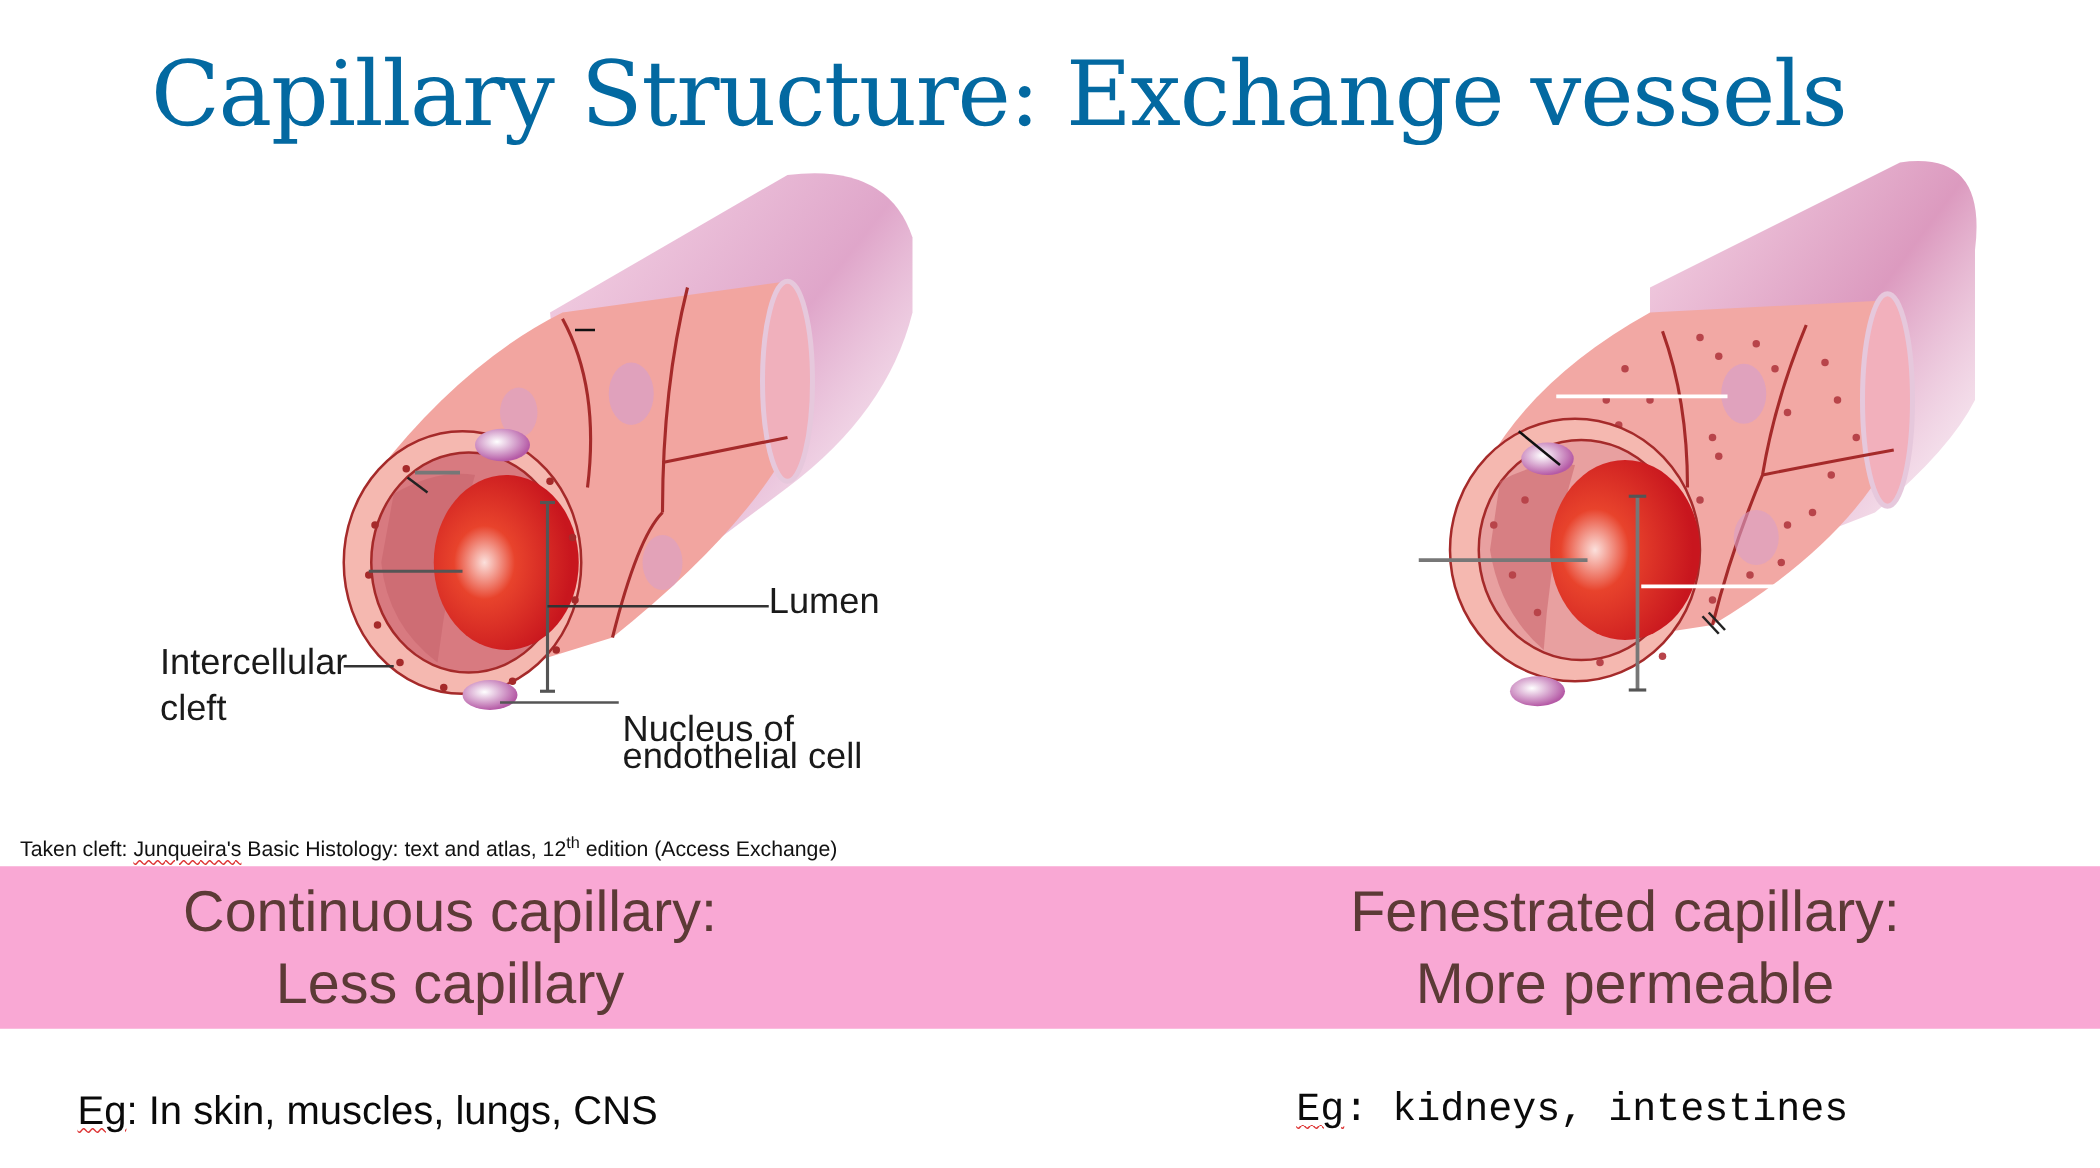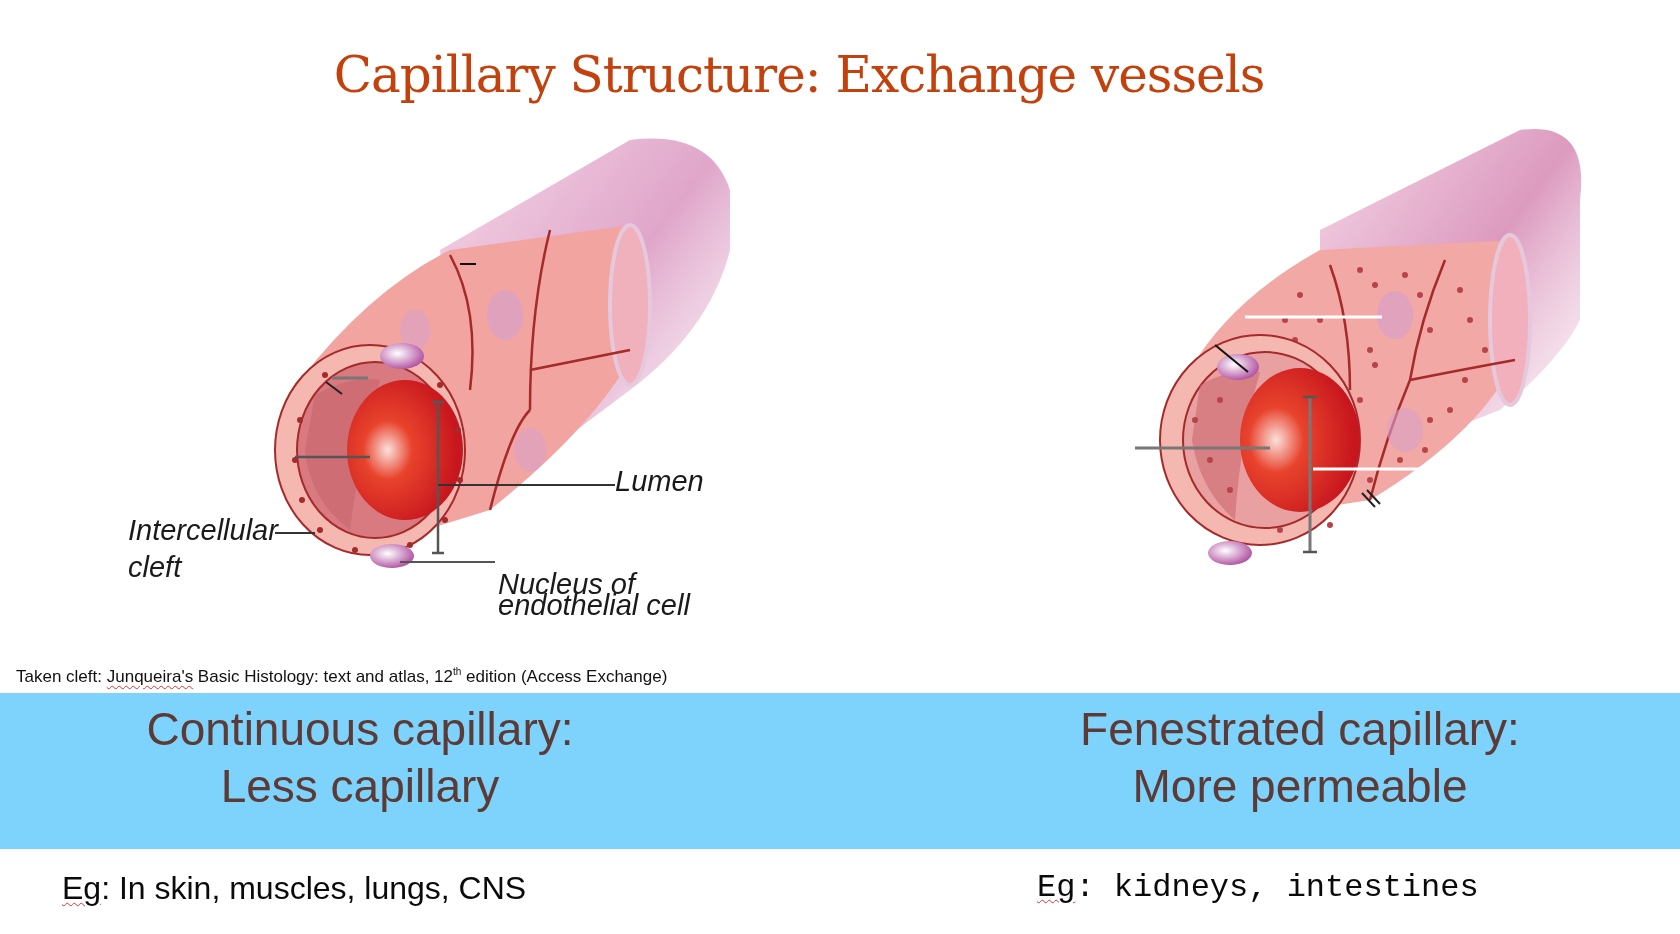--- a/index.html
+++ b/index.html
@@ -1,35 +1,35 @@
 <!DOCTYPE html>
 <html><head>
   <meta charset="utf-8">
   <style>
     html, body { margin: 0; padding: 0; background: #ffffff; }
     body { width: 1680px; height: 934px; position: relative; overflow: hidden; font-family: "Liberation Sans", sans-serif; }
     .title {
       position: absolute; left: 0; top: 30px; width: 1598px; text-align: center;
-      font-family: "DejaVu Serif", "Liberation Serif", serif; font-size: 50px;
-      color: #c2410c; letter-spacing: -1px; line-height: 90px; font-weight: normal;
-    }
-    .fig { position: absolute; font-style: italic; }
+      font-family: "DejaVu Serif", "Liberation Serif", serif; font-size: 72px;
+      color: #0369a1; letter-spacing: -1px; line-height: 90px; font-weight: normal;
+    }
+    .fig { position: absolute; }
     .fig-left { left: 110px; top: 130px; width: 640px; height: 520px; }
     .fig-right { left: 1120px; top: 120px; width: 480px; height: 480px; }
     .label {
       position: absolute; font-family: "Liberation Sans", sans-serif; font-size: 29px;
       color: #1a1a1a; line-height: 37px; white-space: nowrap;
     }
     .citation {
       position: absolute; left: 16px; top: 666px; font-size: 17px; color: #111;
       font-family: "Liberation Sans", sans-serif; white-space: nowrap;
     }
     .squiggle { text-decoration: underline wavy #d33; text-decoration-thickness: 1px; text-underline-offset: 3px; }
     .band {
-      position: absolute; left: 0; top: 693px; width: 1680px; height: 156px; background: #7dd3fc;
+      position: absolute; left: 0; top: 693px; width: 1680px; height: 130px; background: #f9a8d4;
     }
     .band-text {
       position: absolute; top: 8px; font-size: 46px; line-height: 57px; color: #5c3a36;
       text-align: center; font-family: "Liberation Sans", sans-serif;
     }
     .band-left { left: 60px; width: 600px; }
     .band-right { left: 980px; width: 640px; }
     .example {
       position: absolute; top: 858px; font-size: 32px; color: #0a0a0a; line-height: 60px;
       white-space: nowrap; font-family: "Liberation Sans", sans-serif;
@@ -194,21 +194,21 @@
     <line x1="15" y1="328" x2="150" y2="328" stroke="#777" stroke-width="3"></line>
     <line x1="125" y1="197" x2="262" y2="197" stroke="#ffffff" stroke-width="3"></line>
     <line x1="193" y1="349" x2="305" y2="349" stroke="#ffffff" stroke-width="3"></line>
     <line x1="95" y1="225" x2="128" y2="252" stroke="#111" stroke-width="2"></line>
     <line x1="242" y1="373" x2="255" y2="387" stroke="#222" stroke-width="2"></line>
     <line x1="247" y1="370" x2="260" y2="384" stroke="#222" stroke-width="2"></line>
   </svg>
 </div>
 
 <div class="citation">
-  <span>Taken cleft: </span><span class="squiggle">Junqueira's</span><span> Basic Histology: text and atlas, 12</span><sup style="font-size:10px;">th</sup><span> edition (Access Exchange)</span>
+  <span>Taken cleft: </span><span class="squiggle">Junqueira's</span><span> Basic Histology: text and atlas, 12</span><sup style="font-size:13px;">th</sup><span> edition (Access Exchange)</span>
 </div>
 
 <div class="band">
   <div class="band-text band-left">
     <div>Continuous capillary:</div>
     <div>Less capillary</div>
   </div>
   <div class="band-text band-right">
     <div>Fenestrated capillary:</div>
     <div>More permeable</div>

